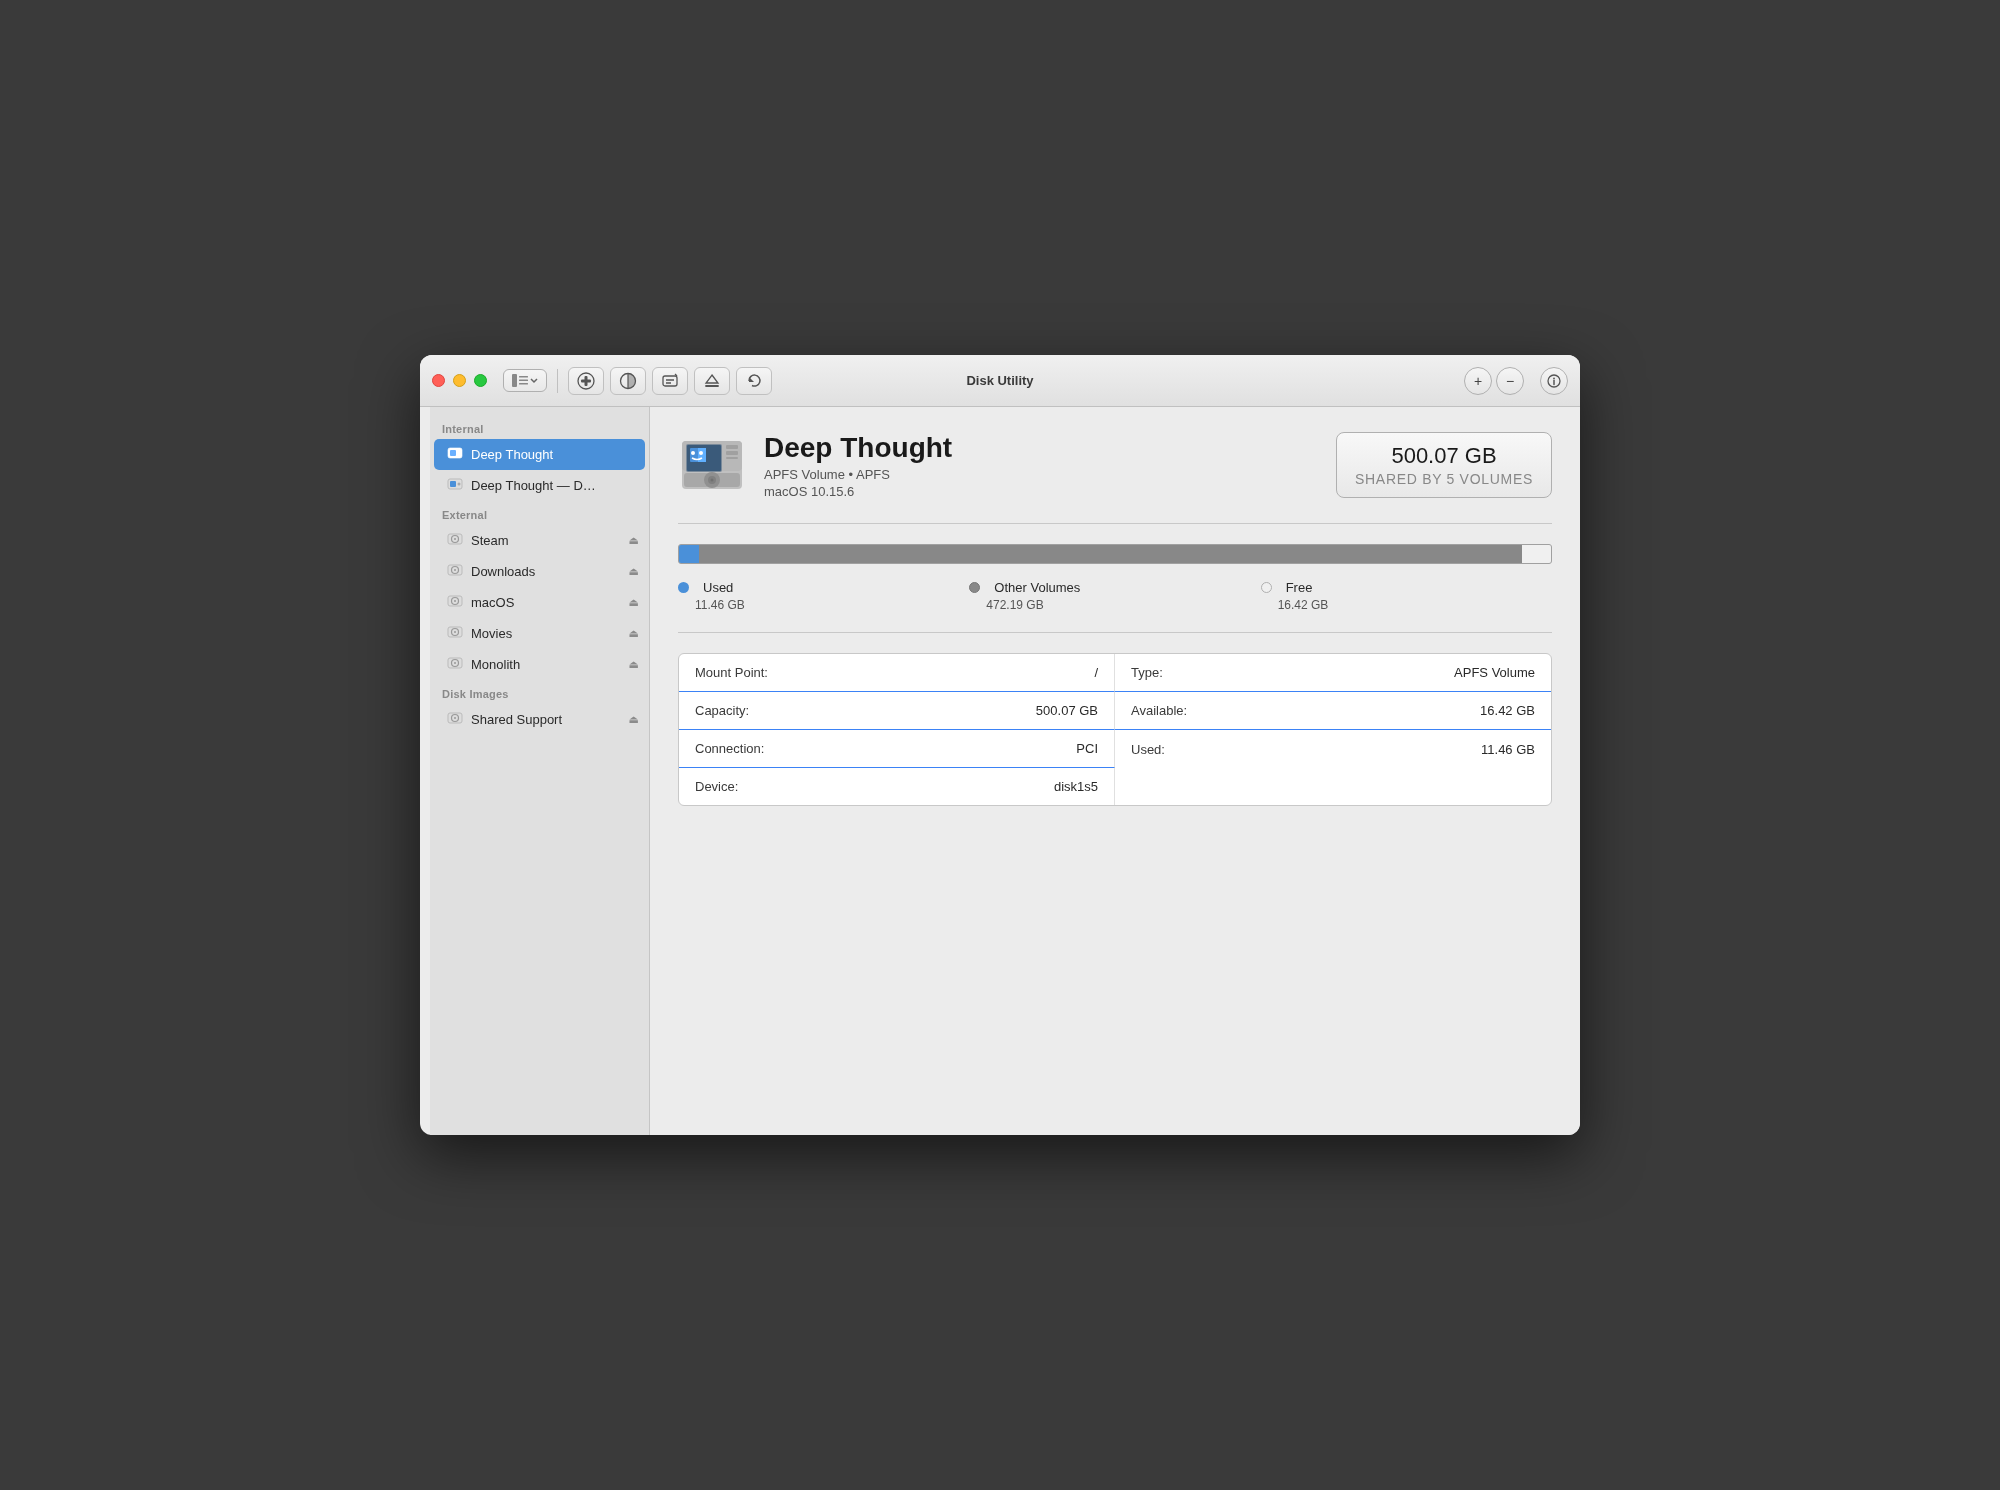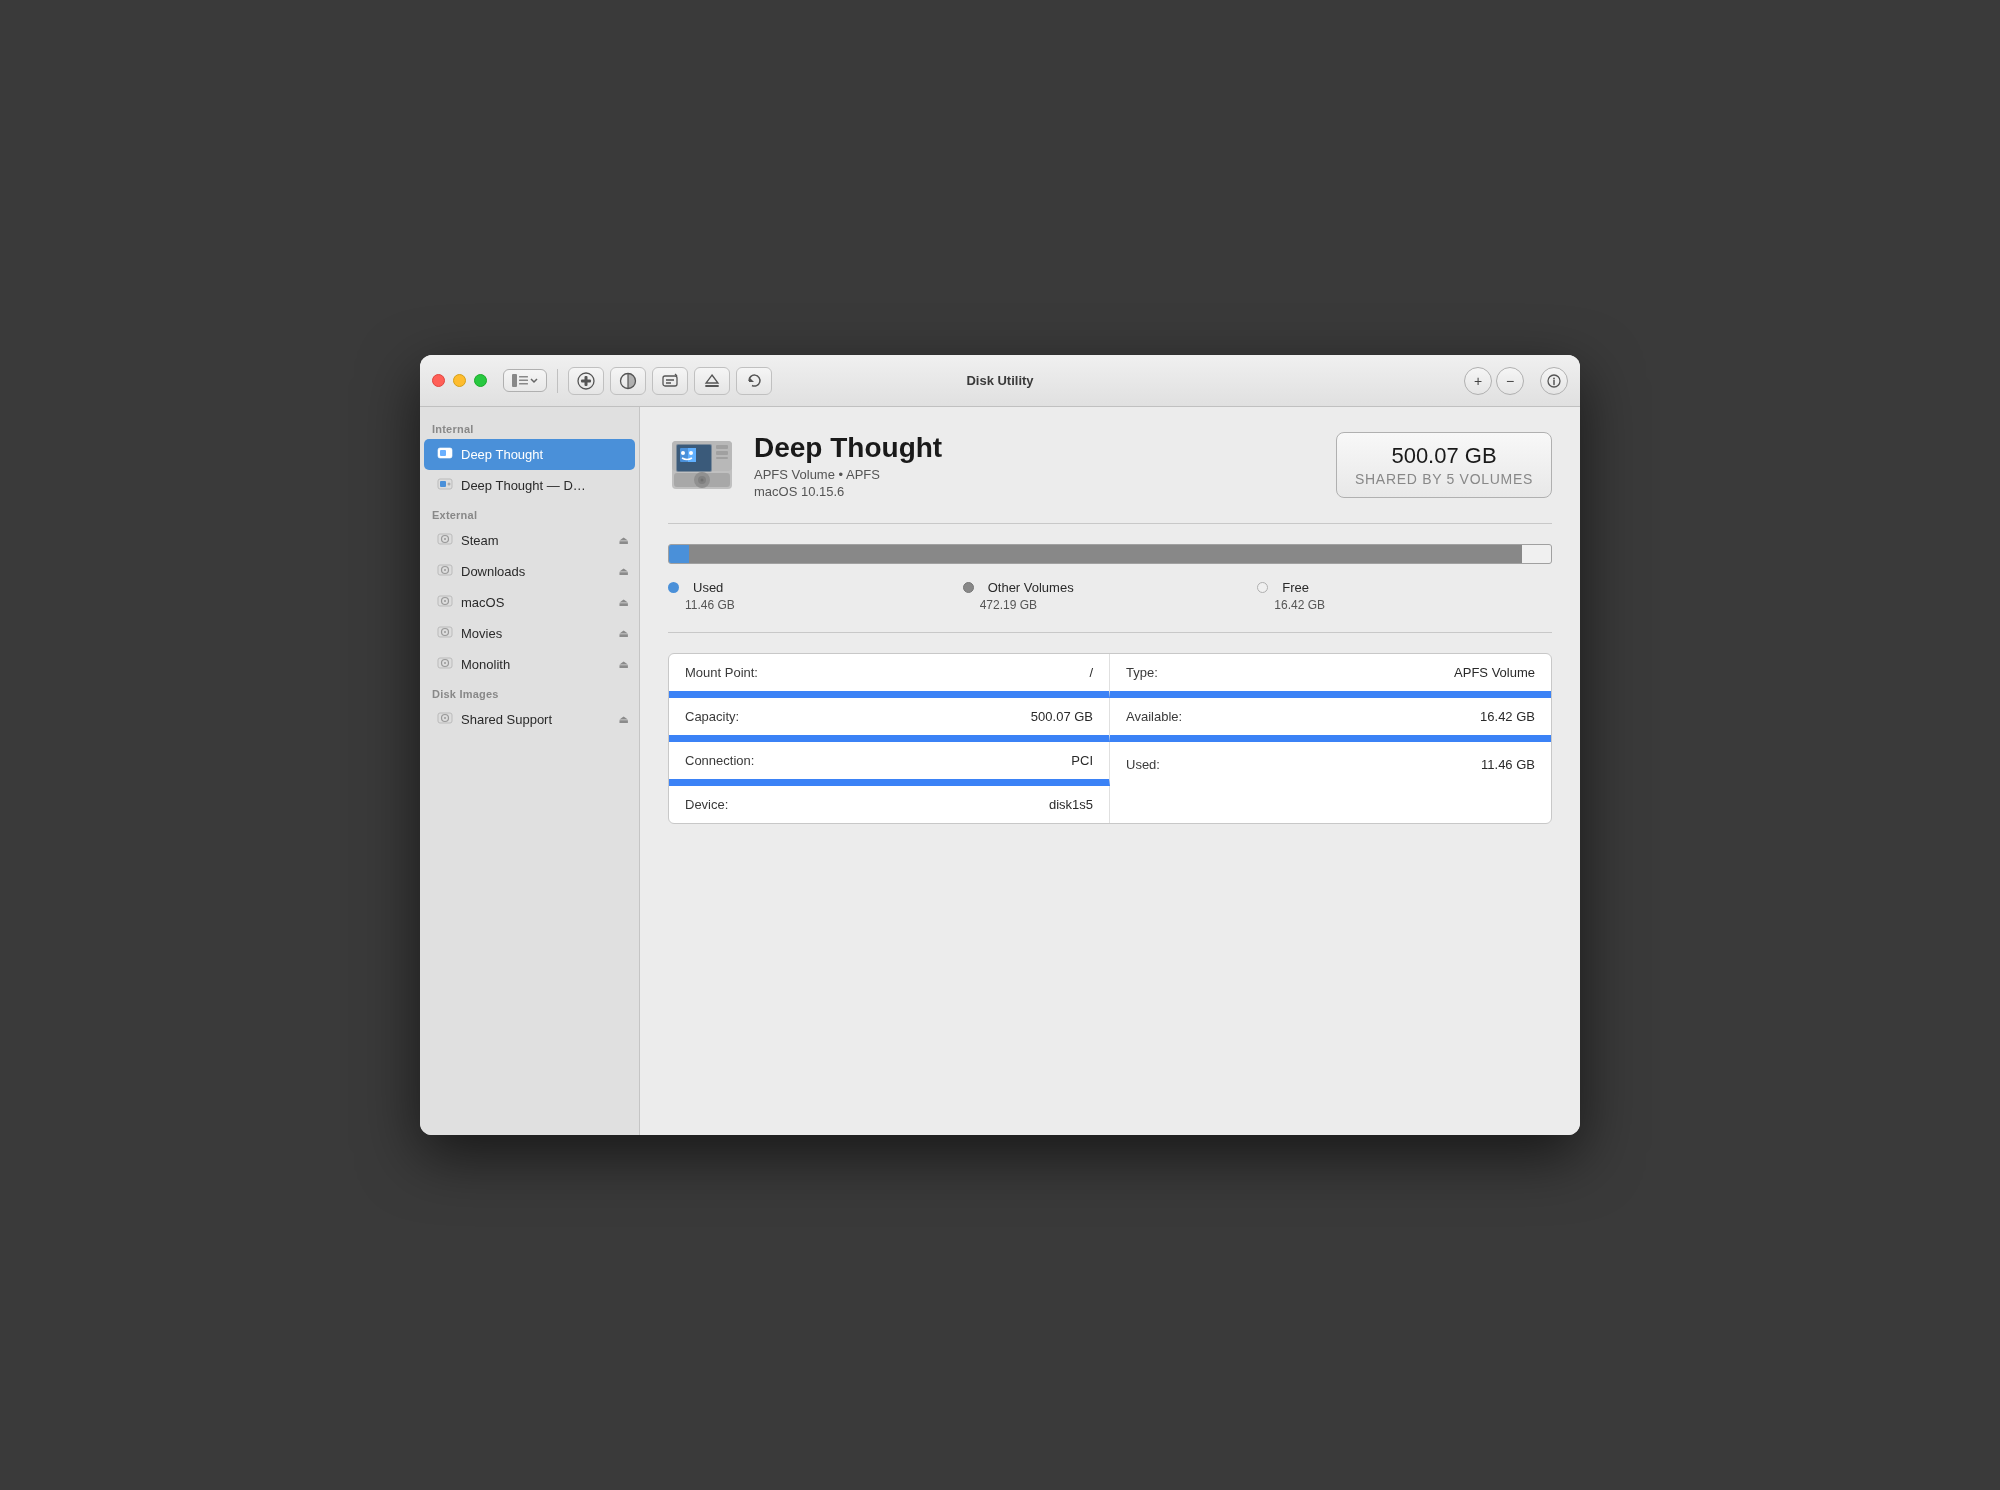--- a/index.html
+++ b/index.html
@@ -106,20 +106,21 @@
       justify-content: center;
       cursor: pointer;
       font-size: 14px;
       color: #444;
     }
     
     .main {
       display: flex;
       flex: 1;
       overflow: hidden;
+      padding-left: 10px;
     }
     
     .sidebar {
       width: 220px;
       background: #e0e0e0;
       border-right: 1px solid #c5c5c5;
       overflow-y: auto;
       flex-shrink: 0;
       padding-top: 8px;
     }
@@ -294,21 +295,21 @@
       overflow: hidden;
       background: white;
       display: grid;
       grid-template-columns: 1fr 1fr;
     }
     .info-cell {
       display: flex;
       justify-content: space-between;
       align-items: center;
       padding: 11px 16px;
-      border-bottom: 7px solid #3b82f6;
+      border-bottom: 1px solid #3b82f6;
       border-right: 1px solid #e0e0e0;
       font-size: 13px;
     }
     .info-cell:nth-child(2n) { border-right: none; }
     .info-cell:nth-last-child(-n+2) { border-bottom: none; }
     .info-key {
       color: #3a3a3a;
       font-weight: 400;
     }
     .info-value {

